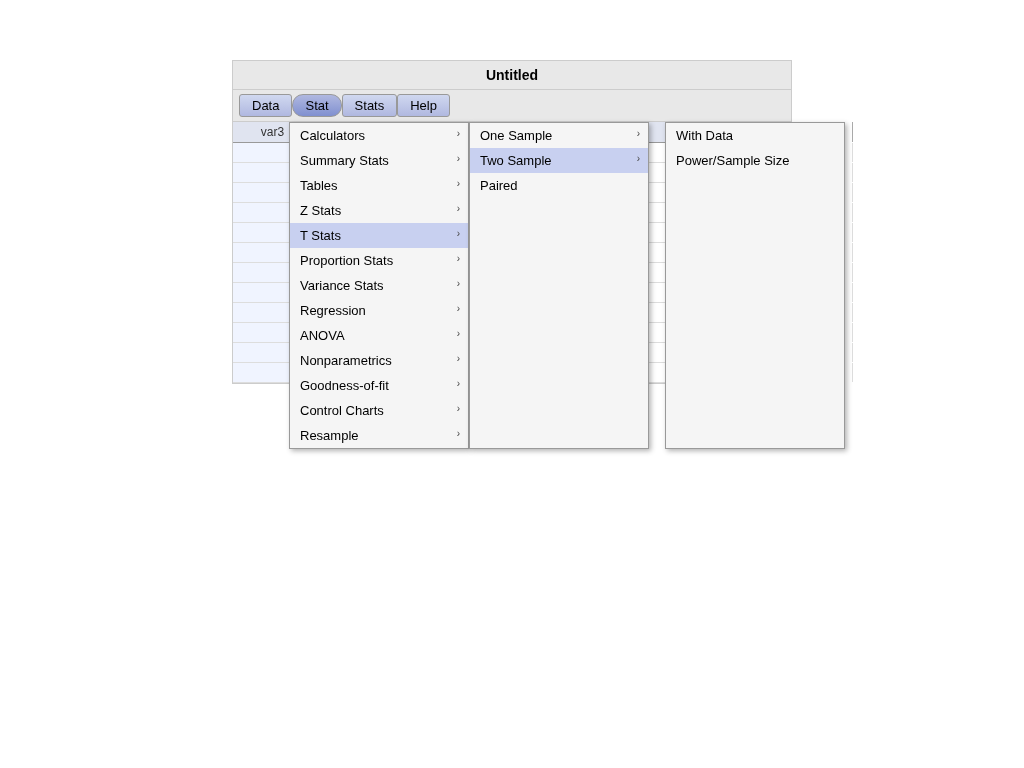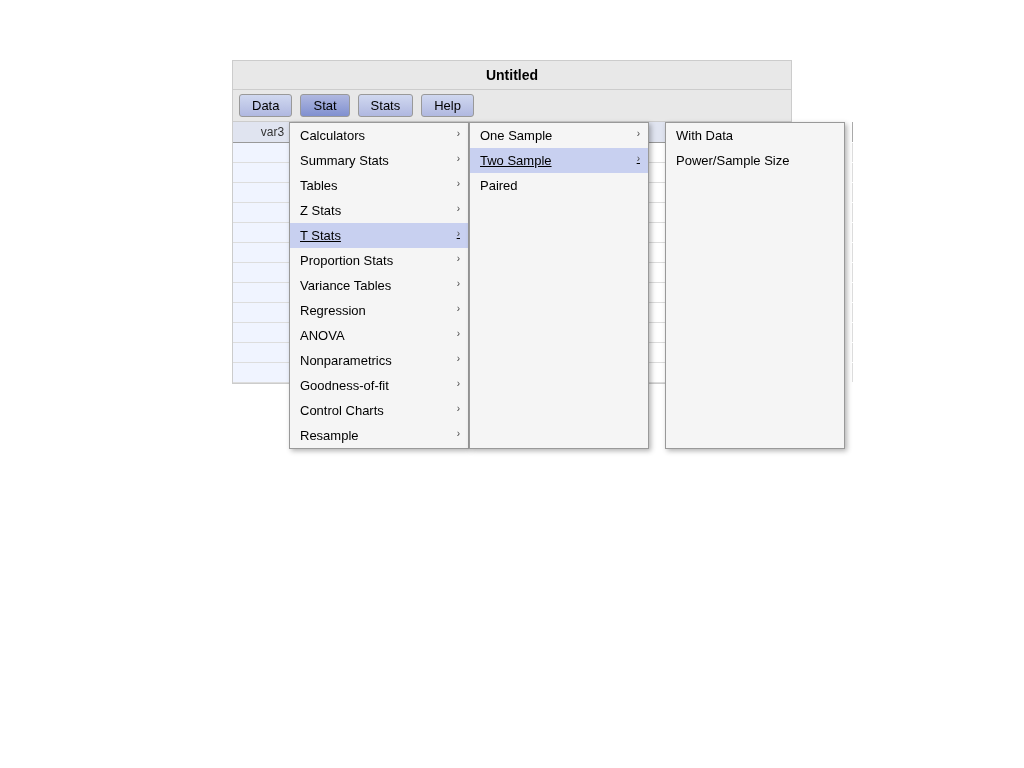--- a/index.html
+++ b/index.html
@@ -31,39 +31,40 @@
       background: #e8e8e8;
       text-align: center;
       padding: 6px 0;
       font-weight: bold;
       font-size: 14px;
       border-bottom: 1px solid #ccc;
     }
 
     .menu-bar {
       display: flex;
-      gap: 8px;
+      gap: 0;
       padding: 4px 6px;
       background: #e8e8e8;
       border-bottom: 1px solid #ccc;
       position: relative;
     }
 
     .menu-btn {
       padding: 3px 12px;
       border: 1px solid #999;
       border-radius: 3px;
       background: linear-gradient(to bottom, #d0d8f0, #b0b8e0);
       color: #000;
       cursor: pointer;
       font-size: 13px;
     }
 
     .menu-btn.active {
       background: linear-gradient(to bottom, #b0b8e0, #8090d0);
+      border-radius: 11px;
     }
 
     
     .spreadsheet {
       background: #fff;
       width: 100%;
     }
 
     .col-headers {
       display: flex;
@@ -130,21 +131,20 @@
       display: flex;
       justify-content: space-between;
       align-items: flex-start;
       cursor: pointer;
       white-space: nowrap;
       font-size: 13px;
     }
 
     .menu-item:hover, .menu-item.highlighted {
       background: #c8d0f0;
-      text-decoration: underline;
     }
 
     .menu-item .arrow {
       font-size: 10px;
       color: #444;
     }
 
     .submenu-level1 {
       position: relative;
       top: 0;
@@ -202,21 +202,21 @@
           </div>
           <div class="menu-item highlighted">
             <span>T Stats</span>
             <span class="arrow">›</span>
           </div>
           <div class="menu-item">
             <span>Proportion Stats</span>
             <span class="arrow">›</span>
           </div>
           <div class="menu-item">
-            <span>Variance Tables</span>
+            <span>Variance Stats</span>
             <span class="arrow">›</span>
           </div>
           <div class="menu-item">
             <span>Regression</span>
             <span class="arrow">›</span>
           </div>
           <div class="menu-item">
             <span>ANOVA</span>
             <span class="arrow">›</span>
           </div>

